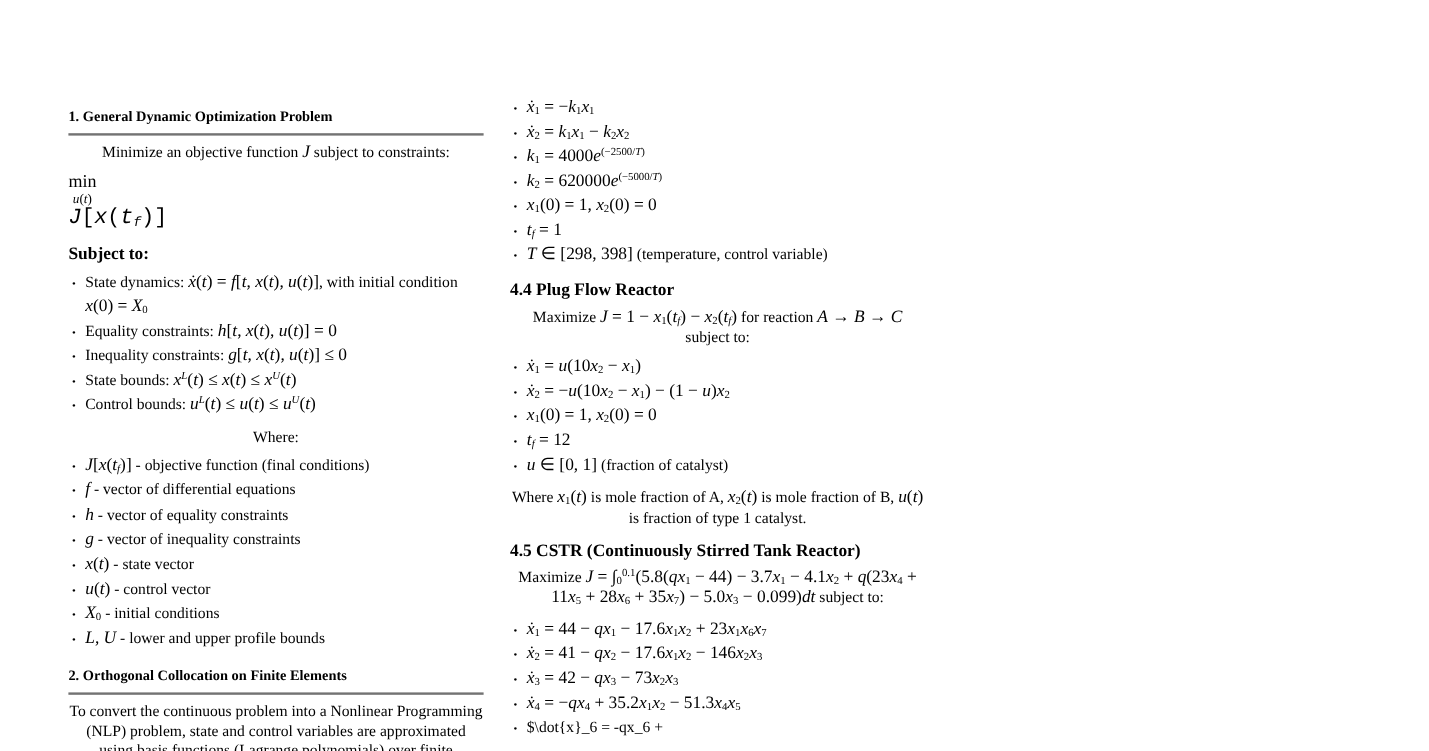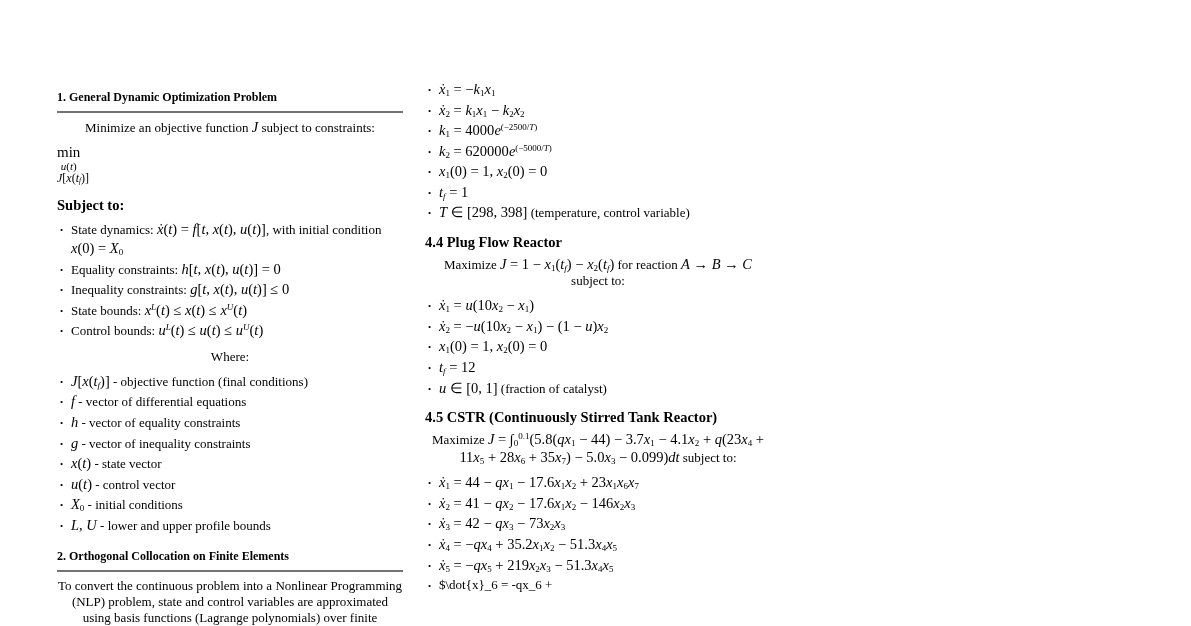--- a/index.html
+++ b/index.html
@@ -72,21 +72,21 @@
     flex-direction: column;
   }
   .dmath .op {
     display: inline-flex;
     flex-direction: column;
     align-items: center;
     margin-right: 6px;
   }
   .dmath .opname { font-size: 15px; line-height: 1.15; }
   .dmath .oplim { font-size: 11px; line-height: 1; margin-top: 0; }
-  .dmath .expr { font-size: 12px; line-height: 1.15; }
+  .dmath .expr { font-size: 18px; line-height: 1.15; font-family: Liberation Mono, monospace; }
 </style>
 </head>
 <body>
 
 <div class="doc">
   <div class="columns">
     <div class="col col-left">
         <h2 class="sec">1. General Dynamic Optimization Problem</h2>
         <p class="para">Minimize an objective function <m><i>J</i></m> subject to constraints:</p>
         <div class="dmath">
@@ -130,25 +130,25 @@
         </ul>
         <h3 class="sub">4.4 Plug Flow Reactor</h3>
         <p class="para">Maximize <m><i>J</i> = 1 − <i>x</i><sub>1</sub>(<i>t</i><sub><i>f</i></sub>) − <i>x</i><sub>2</sub>(<i>t</i><sub><i>f</i></sub>)</m> for reaction <m><i>A</i> → <i>B</i> → <i>C</i></m> subject to:</p>
         <ul class="blist">
           <li><m><i>ẋ</i><sub>1</sub> = <i>u</i>(10<i>x</i><sub>2</sub> − <i>x</i><sub>1</sub>)</m></li>
           <li><m><i>ẋ</i><sub>2</sub> = −<i>u</i>(10<i>x</i><sub>2</sub> − <i>x</i><sub>1</sub>) − (1 − <i>u</i>)<i>x</i><sub>2</sub></m></li>
           <li><m><i>x</i><sub>1</sub>(0) = 1, <i>x</i><sub>2</sub>(0) = 0</m></li>
           <li><m><i>t</i><sub><i>f</i></sub> = 12</m></li>
           <li><m><i>u</i> ∈ [0, 1]</m> (fraction of catalyst)</li>
         </ul>
+        <p class="para">Where <m><i>x</i><sub>1</sub>(<i>t</i>)</m> is mole fraction of A, <m><i>x</i><sub>2</sub>(<i>t</i>)</m> is mole fraction of B, <m><i>u</i>(<i>t</i>)</m> is fraction of type 1 catalyst.</p>
         <h3 class="sub">4.5 CSTR (Continuously Stirred Tank Reactor)</h3>
         <p class="para">Maximize <m><i>J</i> = ∫<sub>0</sub><sup>0.1</sup>(5.8(<i>qx</i><sub>1</sub> − 44) − 3.7<i>x</i><sub>1</sub> − 4.1<i>x</i><sub>2</sub> + <i>q</i>(23<i>x</i><sub>4</sub> + 11<i>x</i><sub>5</sub> + 28<i>x</i><sub>6</sub> + 35<i>x</i><sub>7</sub>) − 5.0<i>x</i><sub>3</sub> − 0.099)<i>dt</i></m> subject to:</p>
         <ul class="blist">
           <li><m><i>ẋ</i><sub>1</sub> = 44 − <i>qx</i><sub>1</sub> − 17.6<i>x</i><sub>1</sub><i>x</i><sub>2</sub> + 23<i>x</i><sub>1</sub><i>x</i><sub>6</sub><i>x</i><sub>7</sub></m></li>
           <li><m><i>ẋ</i><sub>2</sub> = 41 − <i>qx</i><sub>2</sub> − 17.6<i>x</i><sub>1</sub><i>x</i><sub>2</sub> − 146<i>x</i><sub>2</sub><i>x</i><sub>3</sub></m></li>
           <li><m><i>ẋ</i><sub>3</sub> = 42 − <i>qx</i><sub>3</sub> − 73<i>x</i><sub>2</sub><i>x</i><sub>3</sub></m></li>
           <li><m><i>ẋ</i><sub>4</sub> = −<i>qx</i><sub>4</sub> + 35.2<i>x</i><sub>1</sub><i>x</i><sub>2</sub> − 51.3<i>x</i><sub>4</sub><i>x</i><sub>5</sub></m></li>
-          <li><m><i>ẋ</i><sub>5</sub> = −<i>qx</i><sub>5</sub> + 219<i>x</i><sub>2</sub><i>x</i><sub>3</sub> − 51.3<i>x</i><sub>4</sub><i>x</i><sub>5</sub></m></li>
           <li>$\dot{x}_6 = -qx_6 +</li>
         </ul>
       </div>
   </div>
 </div>
 
 </body></html>

